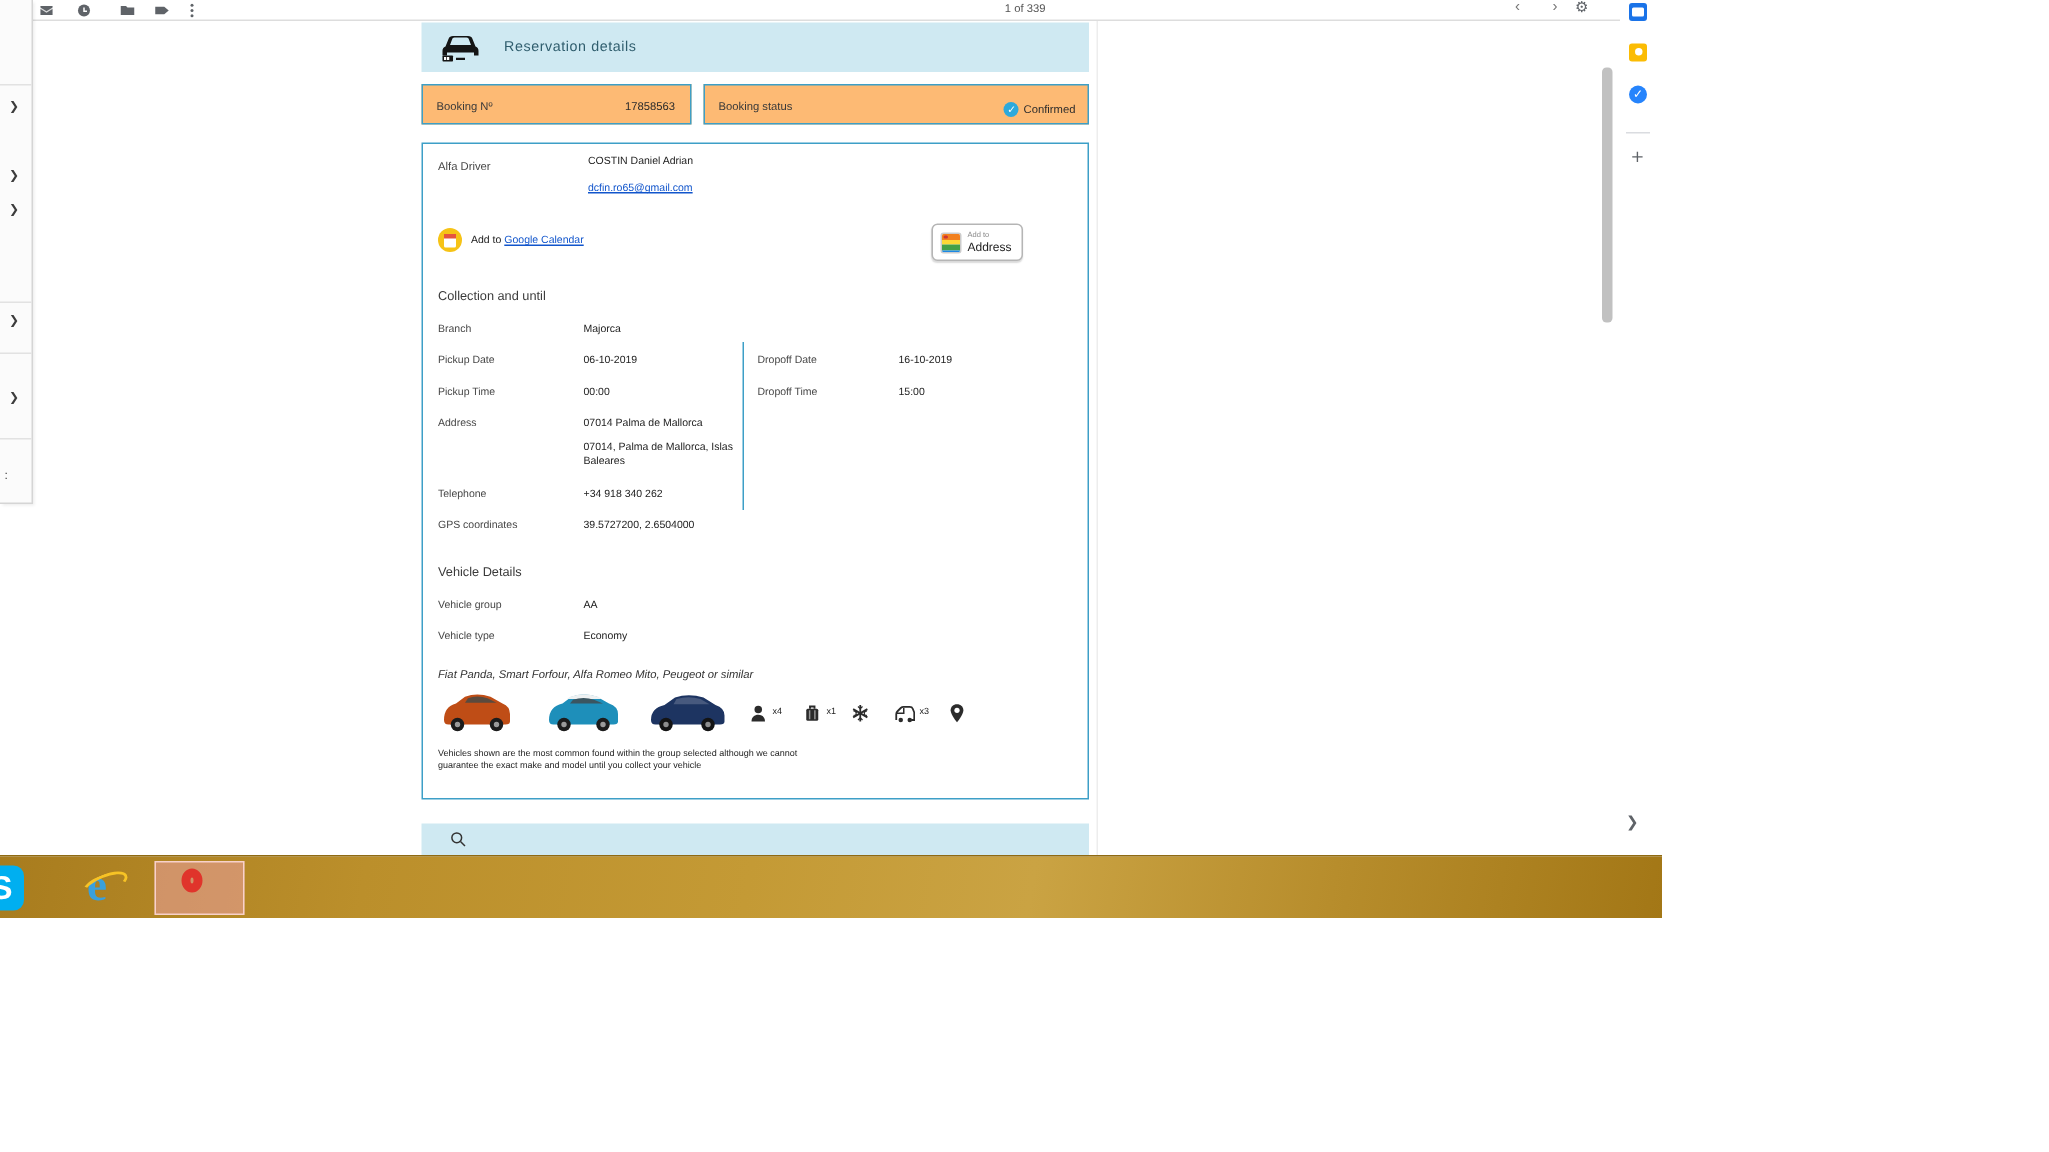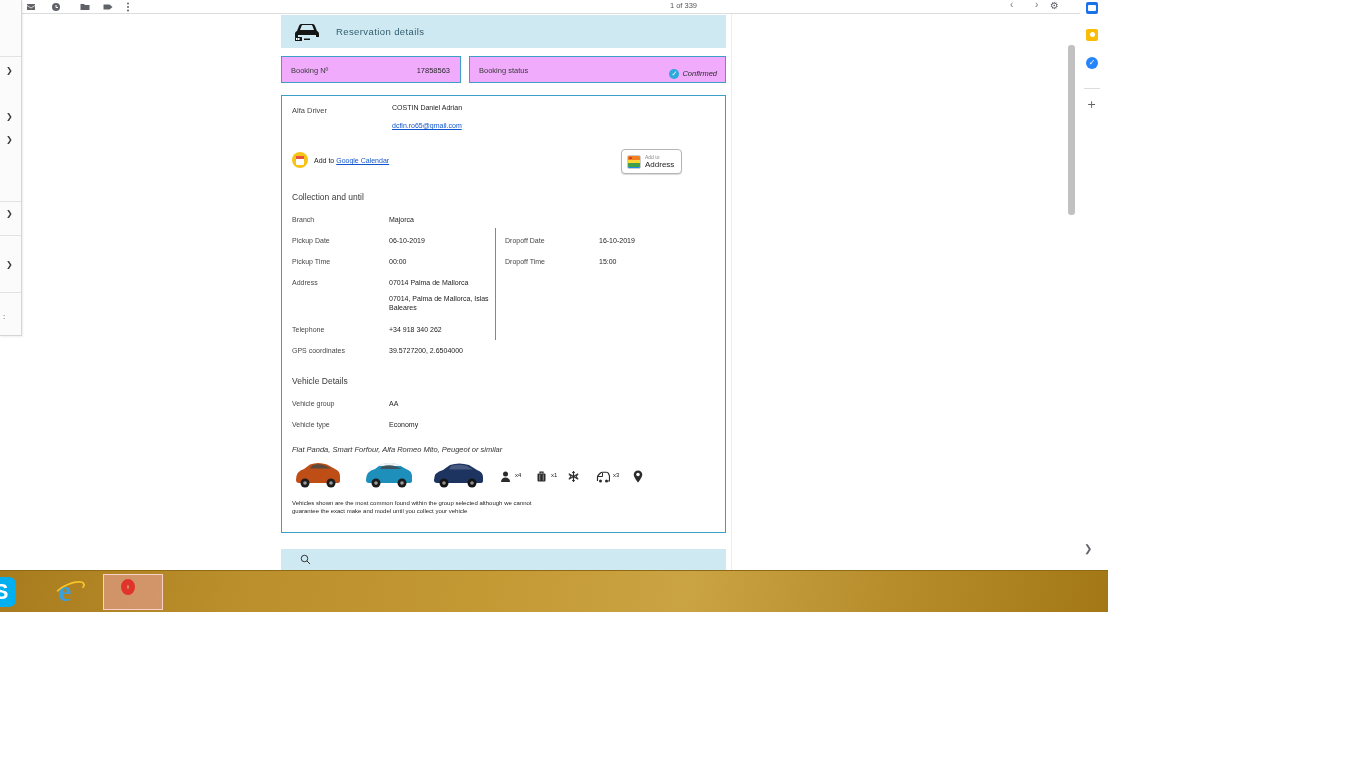--- a/index.html
+++ b/index.html
@@ -21,29 +21,29 @@
   .lp-sep { position:absolute; left:0; width:21px; height:1px; background:#e2e2e2; }
   .lp-chev { position:absolute; left:6px; font-size:8px; font-weight:bold; color:#3c3c3c; font-family:"DejaVu Sans",sans-serif; }
   .lp-colon { position:absolute; left:3px; font-size:8px; color:#3c3c3c; }
 
   
   #email { position:absolute; left:281px; top:0; width:445px; }
   #res-header { position:absolute; left:0; top:15px; width:445px; height:33px; background:#cfe9f2; }
   #res-header .car-ic { position:absolute; left:12px; top:5px; }
   #res-title { position:absolute; left:55px; top:11px; font-size:9.5px; letter-spacing:.4px; color:#2f5d6d; }
 
-  .bk-box { position:absolute; top:56px; height:27px; background:#f0abfc; border:1px solid #3d9fc7; }
+  .bk-box { position:absolute; top:56px; height:27px; background:#fdba74; border:1px solid #3d9fc7; }
   #bk-left { left:0; width:180px; }
   #bk-right { left:188px; width:257px; }
   .bk-label { position:absolute; left:9px; top:9px; font-size:7.5px; color:#3a3a3a; }
   #bk-number { position:absolute; right:10px; top:9px; font-size:7.5px; color:#2b2b2b; }
   #bk-status-wrap { position:absolute; right:8px; top:7px; height:12px; }
   #bk-check { display:inline-block; width:10px; height:10px; border-radius:50%; background:#2da9dc; color:#fff;
               font-size:7px; line-height:10px; text-align:center; vertical-align:middle; font-family:"DejaVu Sans",sans-serif; }
-  #bk-status { font-size:7.5px; color:#2b2b2b; vertical-align:middle; margin-left:3px;font-style:italic; }
+  #bk-status { font-size:7.5px; color:#2b2b2b; vertical-align:middle; margin-left:3px; }
 
   #main-box { position:absolute; left:0; top:95px; width:445px; height:438px; background:#fff; border:1px solid #3d9fc7; }
   .lbl { position:absolute; font-size:7px; color:#474747; }
   .val { position:absolute; font-size:7px; color:#222; }
   .sec-title { position:absolute; font-size:8.5px; color:#3a3a3a; }
   a.lnk { color:#1155cc; text-decoration:underline; }
   #drv-email { position:absolute; left:110px; top:26px; font-size:7px; }
 
   #gcal-row { position:absolute; left:10px; top:56px; height:18px; }
   #gcal-ic { position:absolute; left:0; top:0; width:16px; height:16px; border-radius:50%; background:#f6c316; }

